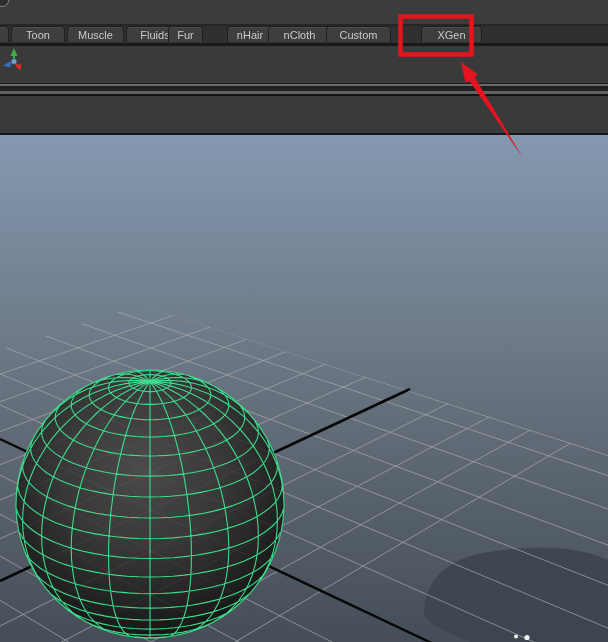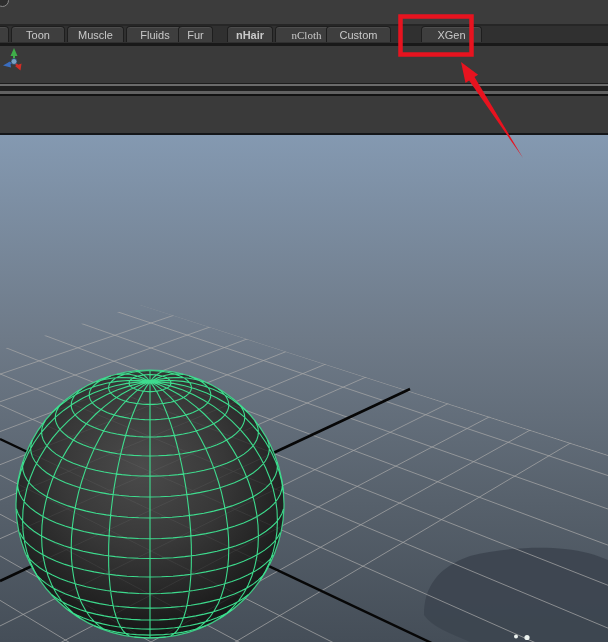--- a/index.html
+++ b/index.html
@@ -33,23 +33,23 @@
   <div class="top-strip">
     <div class="circle-frag"></div>
   </div>
 
   <div class="tab-row">
     <div class="tab" style="left:-9px;width:16px;"></div>
 
   <div class="tab" style="left: 11px; width: 52px;">Toon</div>
       <div class="tab" style="left: 67px; width: 55px;">Muscle</div>
       <div class="tab" style="left: 126px; width: 56px;">Fluids</div>
-      <div class="tab" style="left: 178px; width: 33px;">Fur</div>
-      <div class="tab" style="left: 227px; width: 44px; font-weight: bold;">nHair</div>
-      <div class="tab" style="left: 275px; width: 61px; font-family: Liberation Serif, serif;">nCloth</div>
+      <div class="tab" style="left: 168px; width: 33px;">Fur</div>
+      <div class="tab" style="left: 227px; width: 44px;">nHair</div>
+      <div class="tab" style="left: 268px; width: 61px;">nCloth</div>
       <div class="tab" style="left: 326px; width: 63px;">Custom</div>
       <div class="tab" style="left: 421px; width: 59px;">XGen</div>
     </div>
 
   <div class="shelf">
     <svg width="24" height="26" style="position:absolute;left:3px;top:1px;">
       <g id="axisIcon">
           <line x1="11" y1="15" x2="11" y2="7" stroke="#3fae49" stroke-width="2"></line>
           <polygon points="11,1 7.5,9 14.5,9" fill="#3fae49"></polygon>
           <line x1="11" y1="15" x2="5" y2="17" stroke="#3a6dbf" stroke-width="2"></line>

